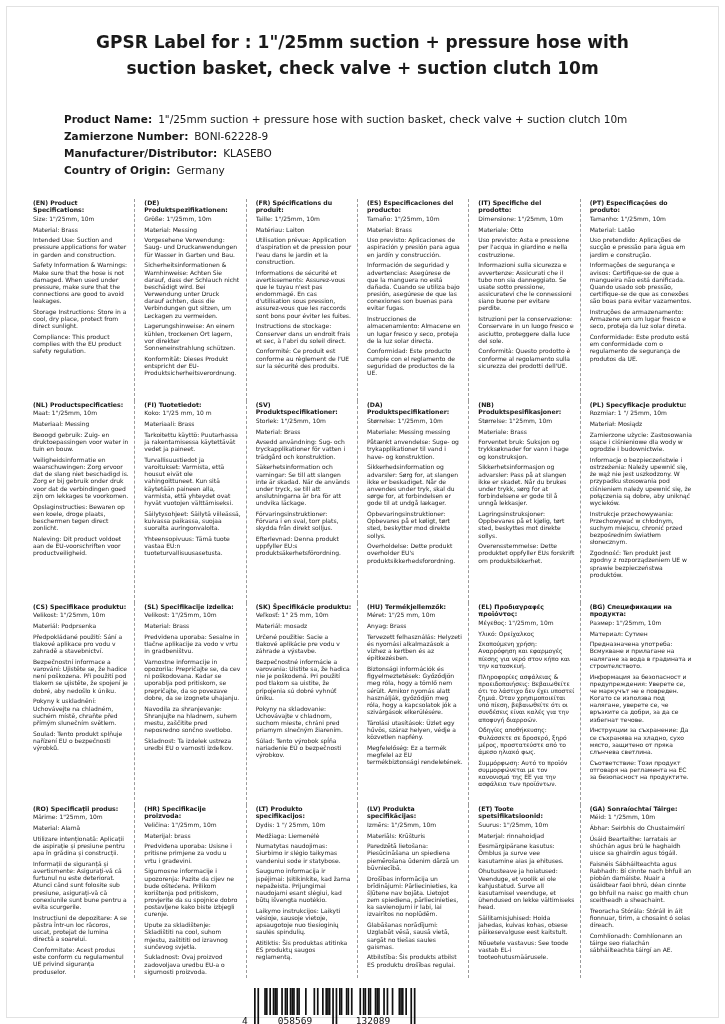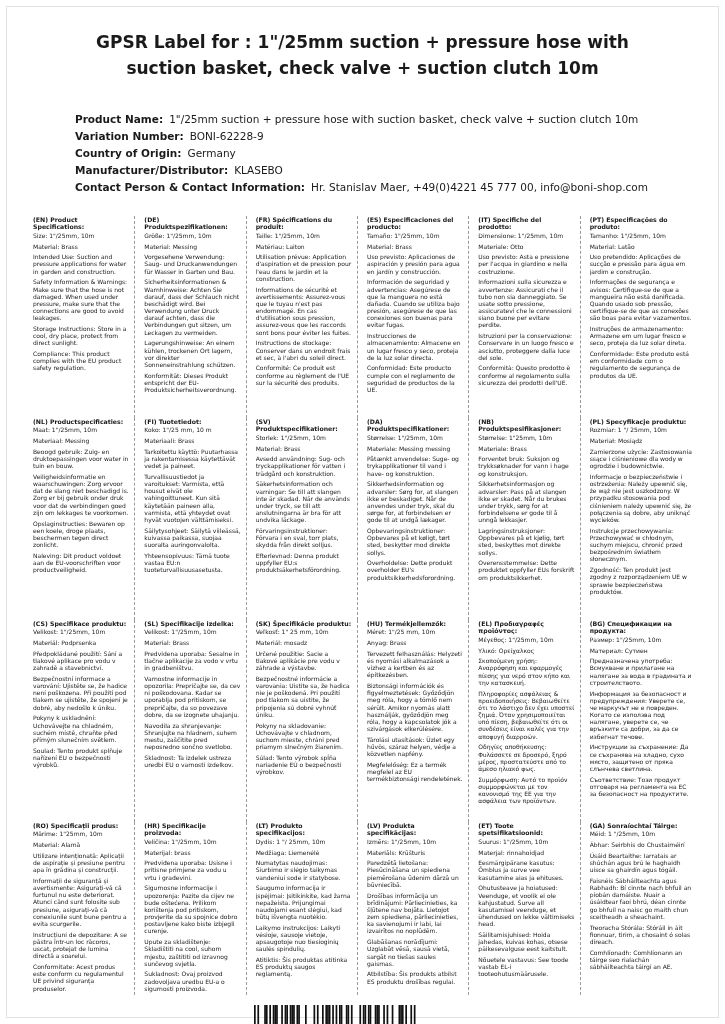--- a/index.html
+++ b/index.html
@@ -5,21 +5,21 @@
   * { margin:0; padding:0; box-sizing:border-box; }
   html,body { background:#fff; }
   body { width:725px; height:1024px; font-family:"DejaVu Sans","Liberation Sans",sans-serif; color:#1a1a1a; position:relative; overflow:hidden; }
   .page { position:absolute; inset:0; background:#fff; }
   .frame { position:absolute; inset:6px; border:1px solid #e2e2e2; pointer-events:none; }
 
   .title { margin:30px auto 0; max-width:600px; text-align:center; font-size:17px; font-weight:bold; line-height:1.5; }
 
   .product-info { margin:30px 0 0 64px; font-size:10.5px; line-height:1.62; }
   .info-row { white-space:nowrap; }
-  .info-label { font-weight:bold;margin-left:11px; }
+  .info-label { font-weight:bold; }
   .info-value { margin-left:6px; }
 
   .language-grid { margin:20px 33px 0; display:grid; grid-template-columns:repeat(6,1fr); grid-template-rows:202px 202px 202px auto; column-gap:9px; }
   .cell { overflow:hidden; font-size:6px; line-height:1.2; padding-right:5px; border-right:1px dashed #9a9a9a; }
   .cell:nth-child(6n) { border-right:none; padding-right:0; }
   .lang-heading { font-weight:bold; font-size:6.2px; margin-bottom:1px; }
   .para { margin:0 0 3.5px; }
 
   .footer { margin:10px auto 0; width:240px; transform:translateX(-25px); display:flex; flex-direction:column; align-items:center; }
   .barcode-wrap { width:200px; }
@@ -34,34 +34,31 @@
 
   <div class="title">GPSR Label for : 1"/25mm suction + pressure hose with suction basket, check valve + suction clutch 10m</div>
 
   <div class="product-info">
   <div class="info-row">
     <span class="info-label">Product Name:</span><span class="info-value">1"/25mm suction + pressure hose with suction basket, check valve + suction clutch 10m</span>
   </div>
 
 
   <div class="info-row">
-    <span class="info-label">Variation Number:</span><span class="info-value">BONI-62228-9</span>
+    <span class="info-label">Zamierzone Number:</span><span class="info-value">BONI-62228-9</span>
+  </div>
+
+  <div class="info-row">
+    <span class="info-label">Manufacturer/Distributor:</span><span class="info-value">KLASEBO</span>
   </div>
 
   <div class="info-row">
     <span class="info-label">Country of Origin:</span><span class="info-value">Germany</span>
   </div>
 
-  <div class="info-row">
-    <span class="info-label">Manufacturer/Distributor:</span><span class="info-value">KLASEBO</span>
-  </div>
-
-  <div class="info-row">
-    <span class="info-label">Contact Person &amp; Contact Information:</span><span class="info-value">Hr. Stanislav Maer, +49(0)4221 45 777 00, info@boni-shop.com</span>
-  </div>
 </div>
 
   <div class="language-grid">
   <div class="cell">
     <div class="lang-heading">(EN) Product Specifications:</div>
     <div>
           <p class="para">Size: 1"/25mm, 10m</p>
           <p class="para">Material: Brass</p>
           <p class="para">Intended Use: Suction and pressure applications for water in garden and construction.</p>
           <p class="para">Safety Information &amp; Warnings: Make sure that the hose is not damaged. When used under pressure, make sure that the connections are good to avoid leakages.</p>

